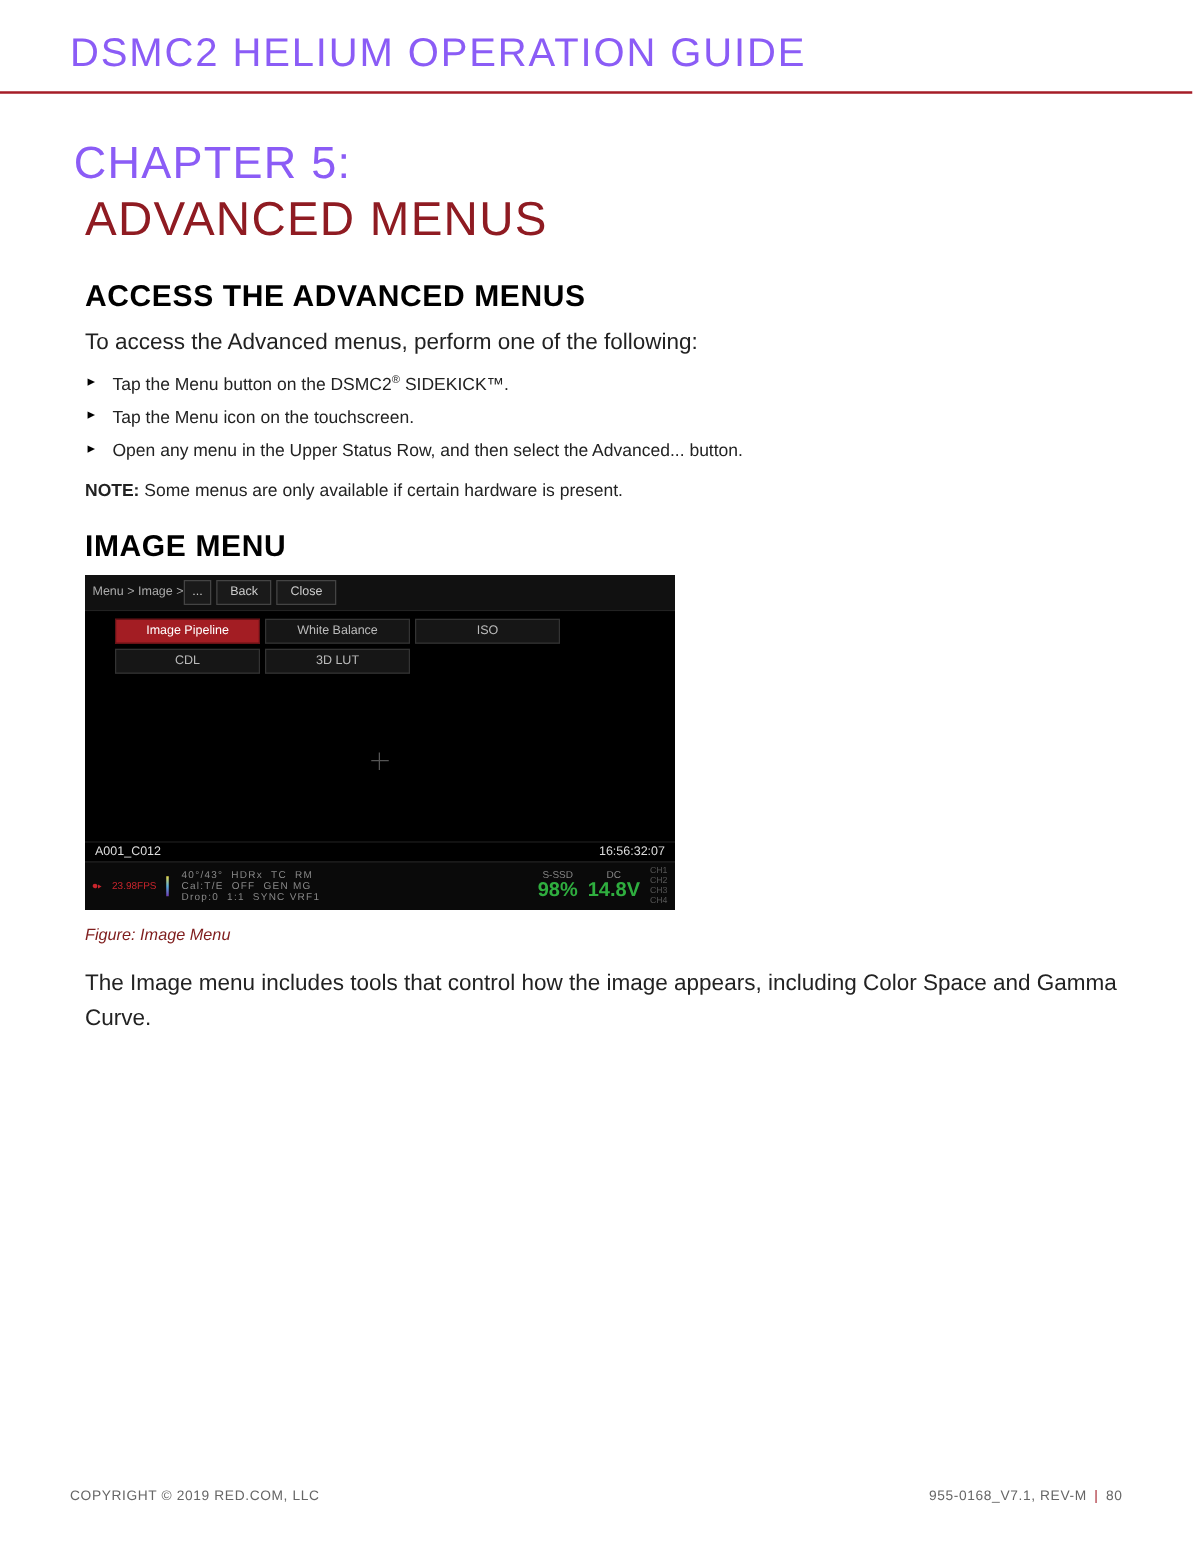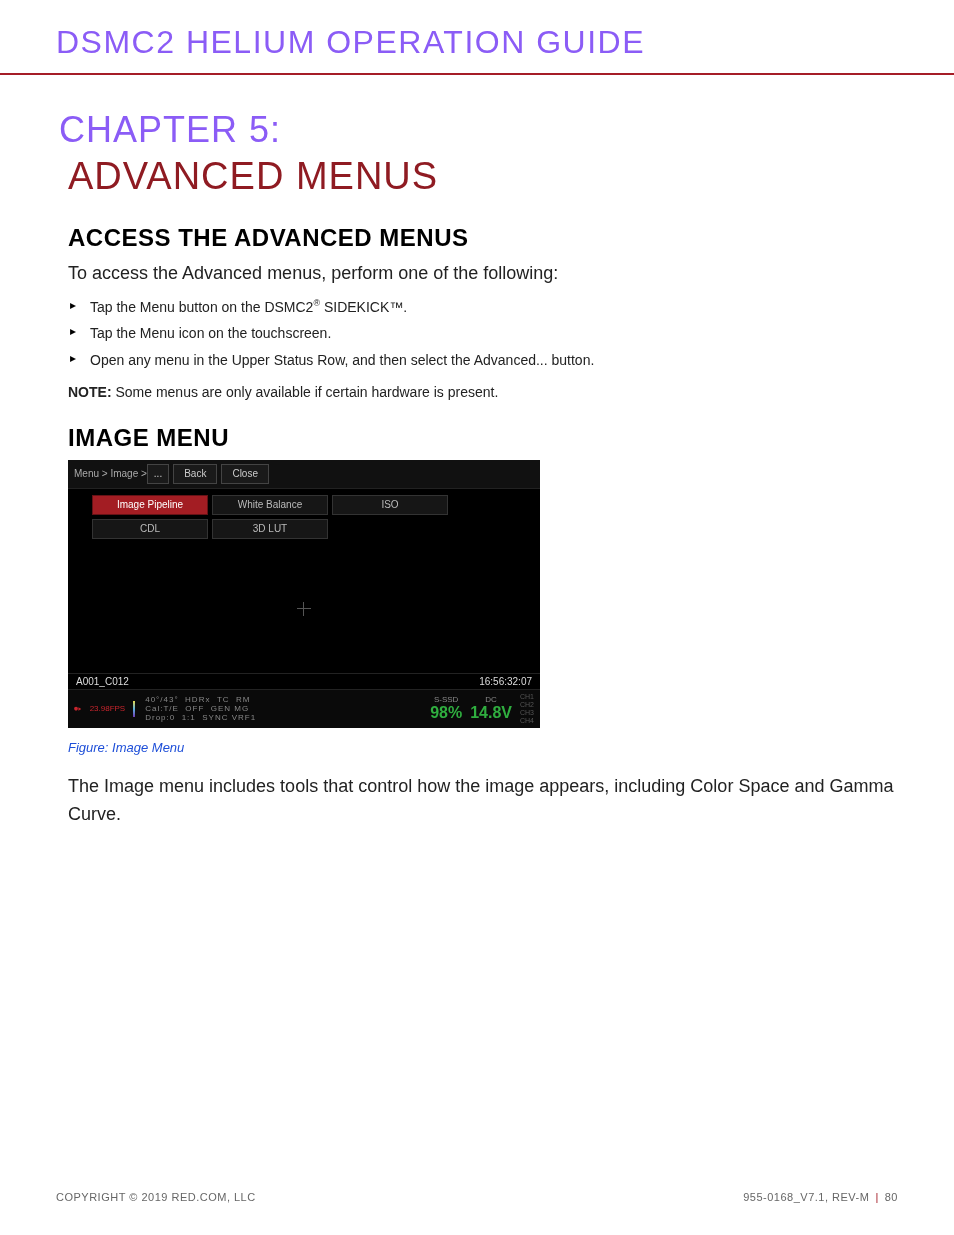--- a/index.html
+++ b/index.html
@@ -164,21 +164,21 @@
   .cam-status .red { color: #c9252d; }
   .cam-status .grn { color: #2fae3f; font-weight: 700; font-size: 16px; }
   .cam-status .grid { flex: 1; text-align: left; letter-spacing: 1px; }
   .cam-status .channels { font-size: 7px; color: #555; line-height: 8px; text-align: left; }
   .cam-bars { display: inline-block; width: 2px; height: 16px; background: linear-gradient(#e7d84a,#5bb0dd,#6e3ab5); margin-right: 2px; vertical-align: middle; }
 
   .fig-caption {
     font-style: italic;
     font-size: 13px;
     margin: 12px 0 18px 12px;
-    color: #1d4ed8;
+    color: #7f1d1d;
   }
 
   .footer {
     position: absolute;
     bottom: 32px;
     left: 56px;
     right: 56px;
     display: flex;
     justify-content: space-between;
     font-size: 11px;

